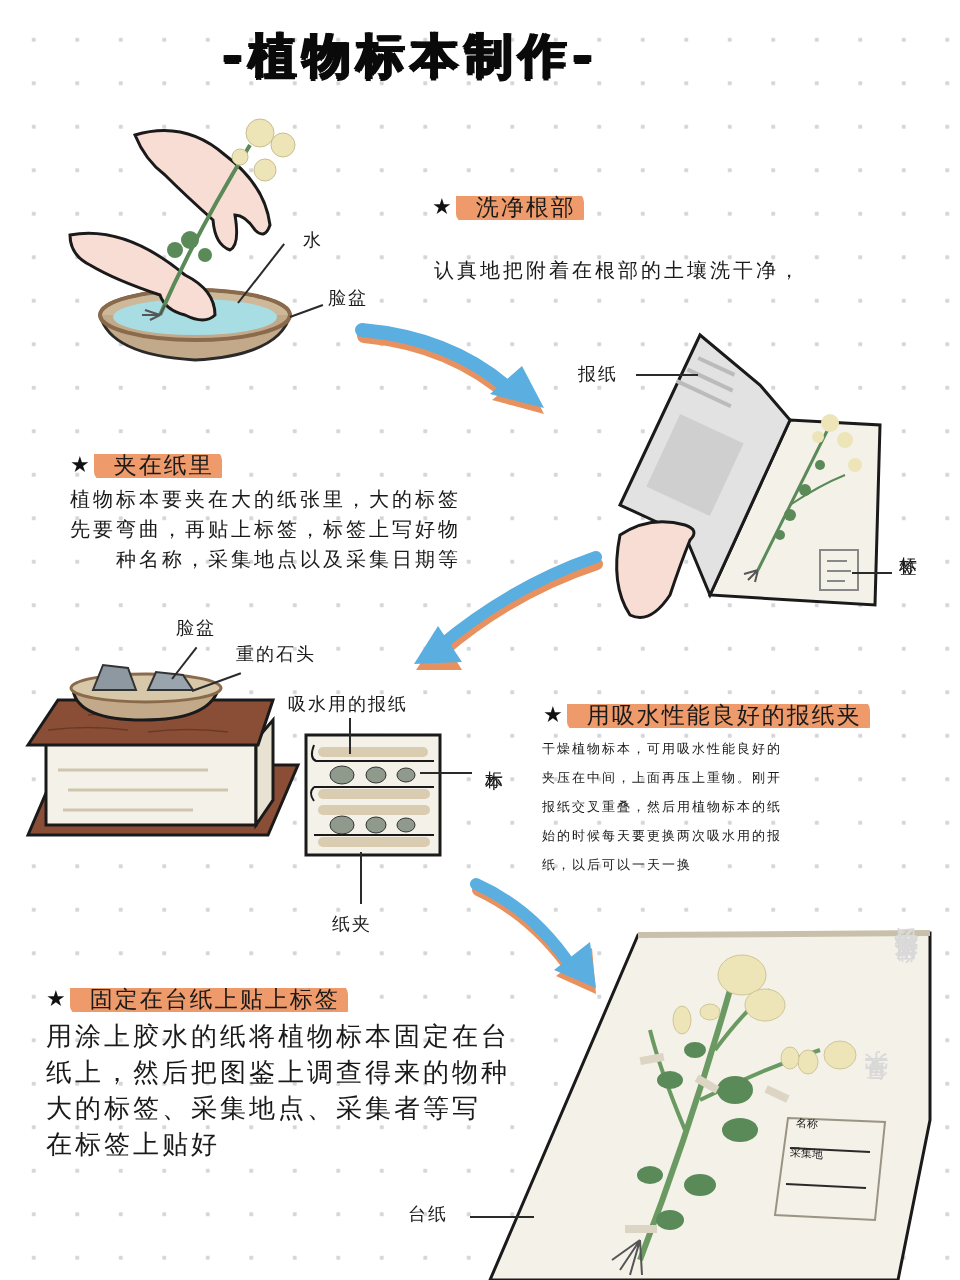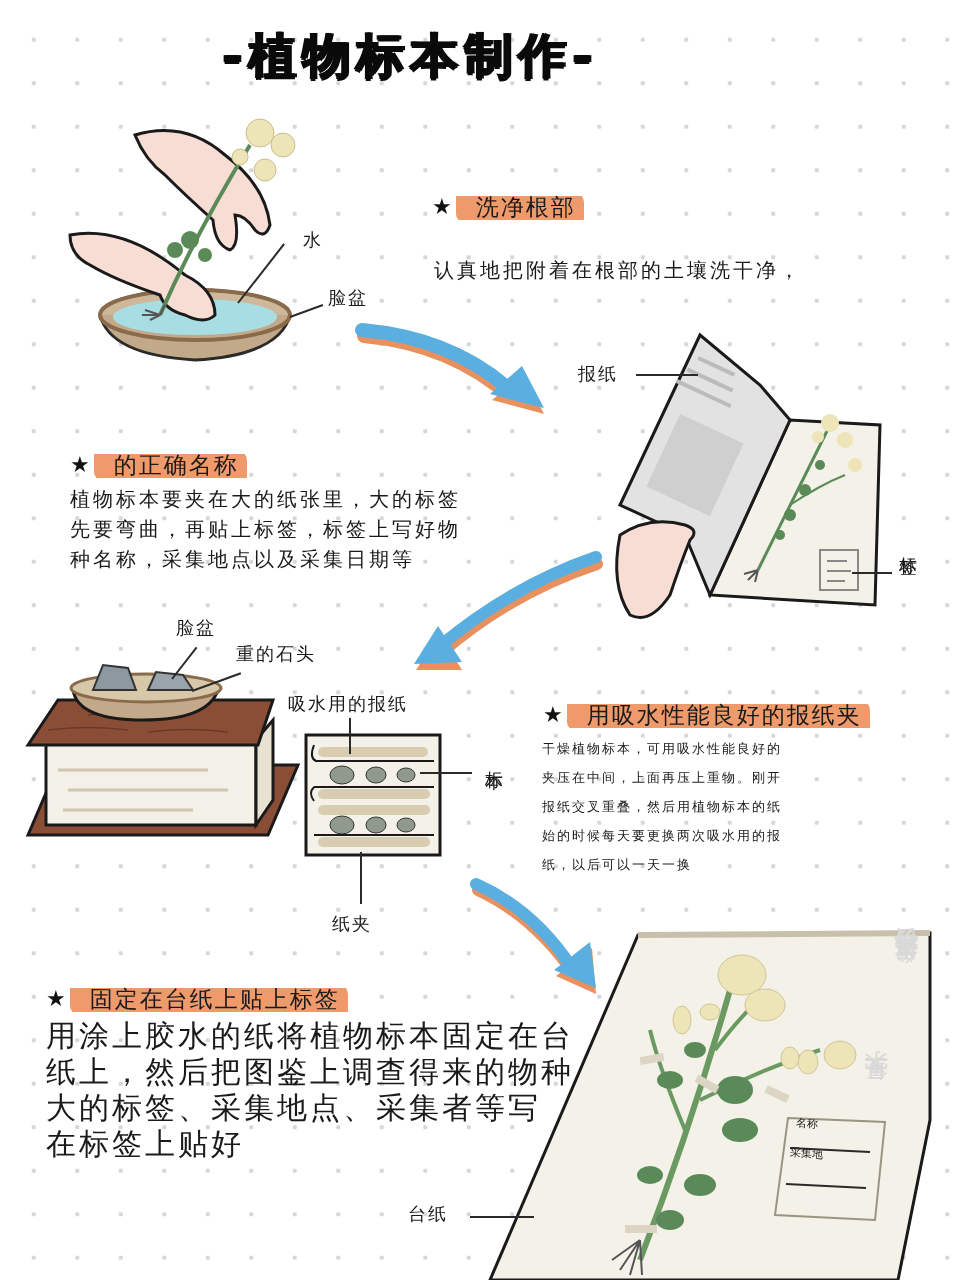--- a/index.html
+++ b/index.html
@@ -120,23 +120,23 @@
 
   <path d="M30 210 Q60 190 95 200 Q110 205 100 215 Q90 240 80 270 Q60 300 40 290 Q20 260 30 210 Z" fill="#f8ddd4" stroke="#1a1a1a" stroke-width="3"></path>
 </svg>
 <div class="abs callout" style="left:578px;top:362px">报纸</div>
 <div class="abs leader" style="left:636px;top:374px;width:62px"></div>
 <div class="abs vertical-label" style="left:896px;top:542px">标签</div>
 <div class="abs leader" style="left:852px;top:572px;width:40px"></div>
 
 <div class="abs step-head" style="left:70px;top:450px">
   <span class="star">★</span>
-  <span class="hl">的正确名称</span>
-</div>
-<div class="abs step-body" style="left:70px;top:484px;">
+  <span class="hl">夹在纸里</span>
+</div>
+<div class="abs step-body" style="left:70px;top:484px;text-align:right;">
   <div>植物标本要夹在大的纸张里，大的标签</div>
   <div>先要弯曲，再贴上标签，标签上写好物</div>
   <div>种名称，采集地点以及采集日期等</div>
 </div>
 
 <svg class="illus" style="left:412px;top:552px" width="190" height="120" viewBox="0 0 190 120">
   <path d="M185 12 Q100 40 30 100" stroke="#e8915e" stroke-width="12" fill="none" stroke-linecap="round"></path>
   <path d="M4 118 L50 118 L28 82 Z" fill="#e8915e"></path>
   <path d="M184 5 Q100 34 28 94" stroke="#5aaee0" stroke-width="12" fill="none" stroke-linecap="round"></path>
   <path d="M2 112 L50 110 L26 74 Z" fill="#5aaee0"></path>
@@ -202,21 +202,21 @@
   <path d="M4 14 Q60 40 100 98" stroke="#e8915e" stroke-width="12" fill="none" stroke-linecap="round"></path>
   <path d="M82 100 L122 118 L118 72 Z" fill="#e8915e"></path>
   <path d="M2 8 Q60 34 98 92" stroke="#5aaee0" stroke-width="12" fill="none" stroke-linecap="round"></path>
   <path d="M80 94 L122 112 L116 66 Z" fill="#5aaee0"></path>
 </svg>
 
 <div class="abs step-head" style="left:46px;top:984px">
   <span class="star">★</span>
   <span class="hl">固定在台纸上贴上标签</span>
 </div>
-<div class="abs step-body" style="left:46px;top:1018px;font-size:30px;line-height:36px">
+<div class="abs step-body" style="left:46px;top:1018px;font-size:26px;line-height:36px">
   <div>用涂上胶水的纸将植物标本固定在台</div>
   <div>纸上，然后把图鉴上调查得来的物种</div>
   <div>大的标签、采集地点、采集者等写</div>
   <div>在标签上贴好</div>
 </div>
 
 <svg class="illus" style="left:490px;top:930px" width="470" height="350" viewBox="0 0 470 350">
   <path d="M148 5 L440 3 L440 190 L408 350 L0 350 Z" fill="#f4f1e8" stroke="#1a1a1a" stroke-width="3"></path>
   <path d="M148 5 L440 3" stroke="#c8c0aa" stroke-width="6"></path>
 

